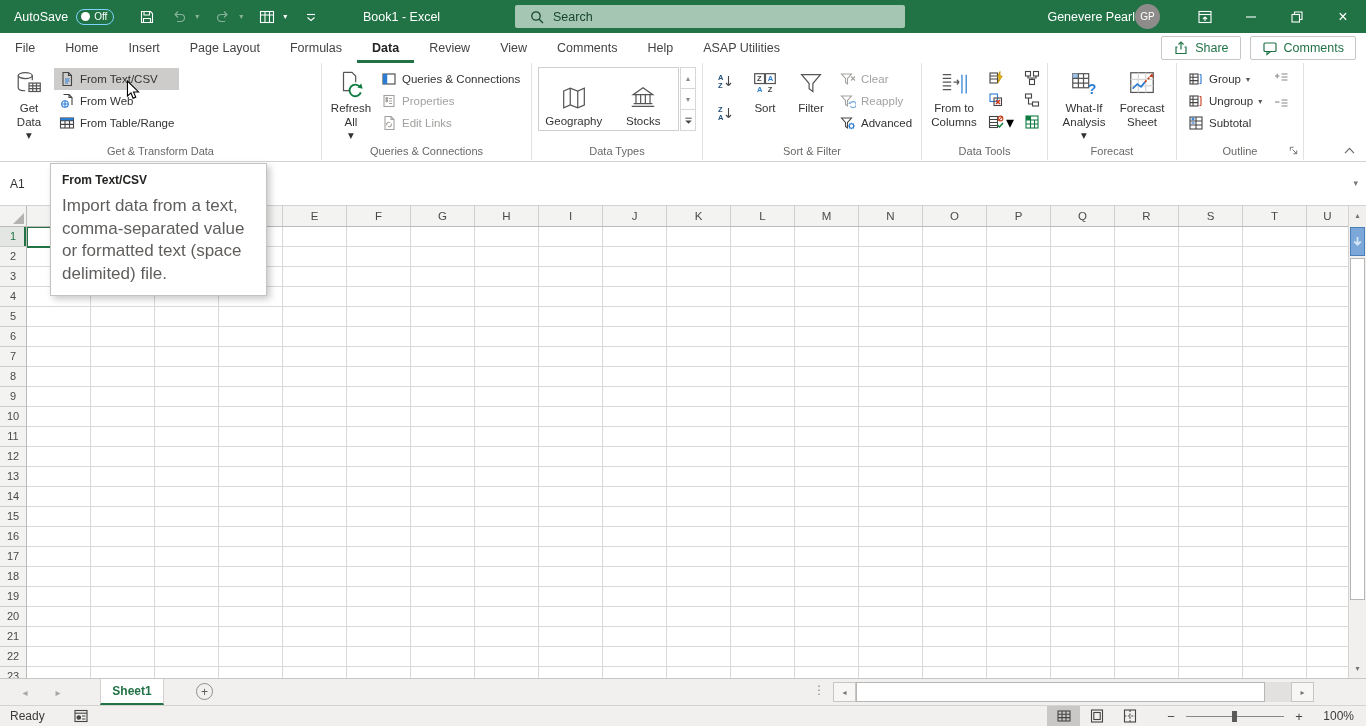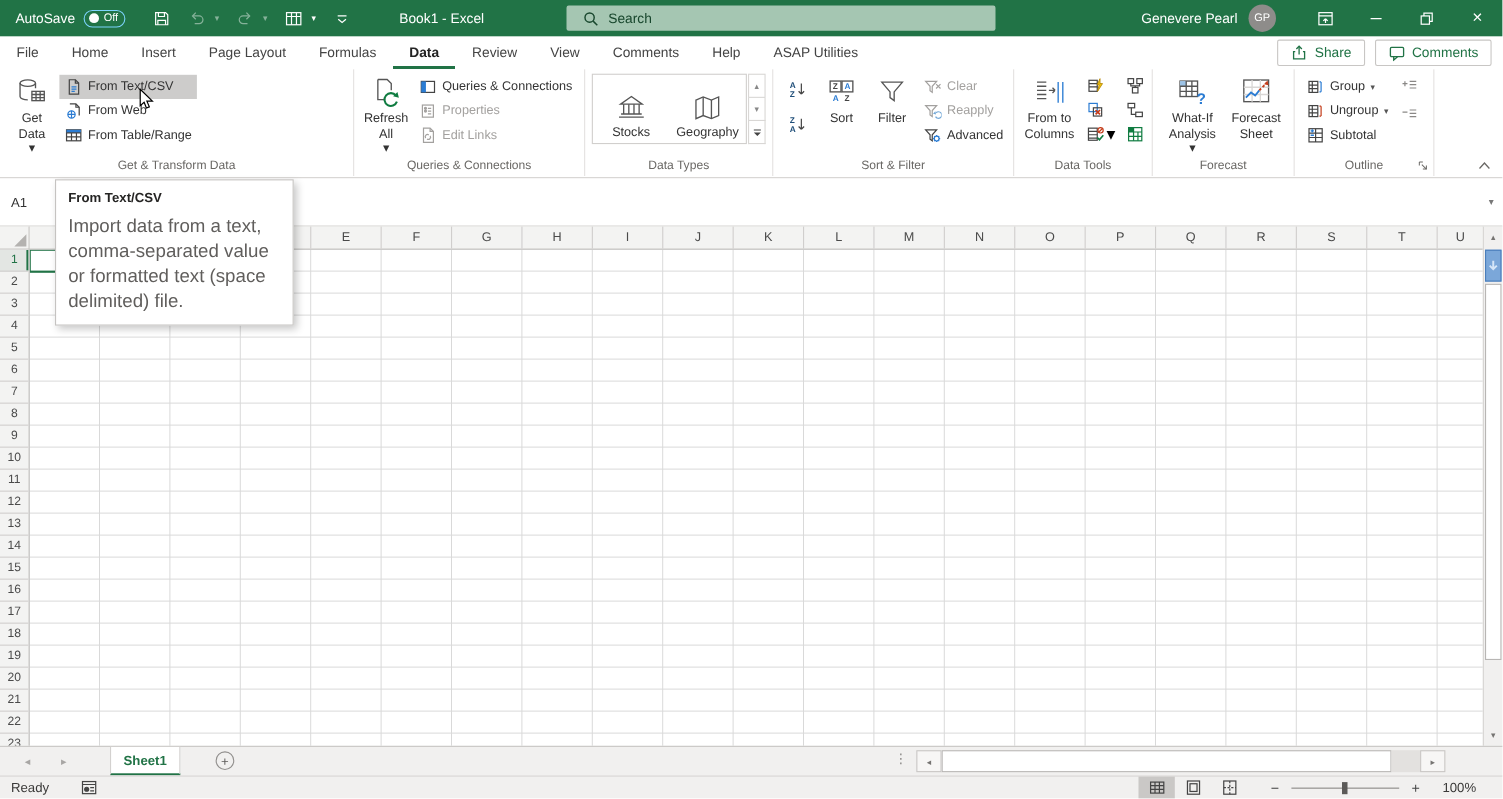--- a/index.html
+++ b/index.html
@@ -13,21 +13,21 @@
 .toggle{width:38px;height:16px;border:1px solid #7dd3fc;border-radius:9px;display:flex;align-items:center;padding:0 4px;gap:4px}
 .toggle .knob{width:9px;height:9px;border-radius:50%;background:#fff}
 .toggle .tstate{font-size:10px;color:#fff}
 .qat{display:flex;align-items:center;margin-left:22px;gap:10px}
 .qbtn{display:flex;align-items:center;justify-content:center;width:22px;height:24px}
 .qbtn.dim{opacity:.45}
 .chev{font-size:8px;line-height:1}
 .doc-title{position:absolute;left:363px;top:0;height:33px;display:flex;align-items:center;font-size:12.5px}
 .searchbox{position:absolute;left:515px;top:5px;width:390px;height:23px;background:#a5c6b2;border-radius:2px;display:flex;align-items:center;color:#17462c;font-size:12.5px;gap:8px;padding-left:14px}
 .tb-right{position:absolute;right:0;top:0;height:33px;display:flex;align-items:center}
-.username{font-size:12.5px;margin-right:10px}
+.username{font-size:12.5px;margin-right:0}
 .avatar{width:25px;height:25px;border-radius:50%;background:#8e8c8a;color:#fff;font-size:10px;display:flex;align-items:center;justify-content:center;margin-right:22px}
 .winbtn{width:46px;height:33px;display:flex;align-items:center;justify-content:center;color:#fff;font-size:15px}
 
 .tabrow{position:absolute;left:0;top:33px;width:1366px;height:30px;background:#fff;display:flex;align-items:center}
 .tabs{display:flex;height:100%}
 .tab{padding:0 15px;font-size:12.5px;color:#444;line-height:30px;white-space:nowrap}
 .tab.active{font-weight:bold;color:#242424;box-shadow:inset 0 -3px 0 #217346}
 .tr-right{position:absolute;right:10px;top:3px;display:flex;gap:9px}
 .pillbtn{display:flex;align-items:center;gap:6px;height:24px;padding:0 11px;border:1px solid #c8c6c4;border-radius:2px;background:#fff;color:#217346;font-size:12.5px}
 
@@ -91,21 +91,21 @@
 .statusbar{position:absolute;left:0;top:705px;width:1366px;height:21px;background:#f1f0ef;border-top:1px solid #d6d4d2;display:flex;align-items:center;z-index:10}
 .status-mode{font-size:12px;color:#3b3a39;margin-left:10px}
 .macrobtn{margin-left:28px;display:flex;align-items:center}
 .sb-right{position:absolute;right:0;top:0;height:20px;display:flex;align-items:center}
 .viewbtn{width:33px;height:20px;display:flex;align-items:center;justify-content:center}
 .viewbtn.active{background:#cac8c6}
 .zoomctl{display:flex;align-items:center;margin-left:14px}
 .zminus,.zplus{width:22px;text-align:center;color:#444;font-size:13px}
 .ztrack{width:98px;height:1px;background:#8a8886;position:relative;margin:0 4px}
 .zthumb{position:absolute;left:46px;top:-5px;width:5px;height:11px;background:#5c5a58}
-.zoomlabel{width:44px;text-align:right;font-size:12px;color:#3b3a39;margin-right:24px}
+.zoomlabel{width:44px;text-align:right;font-size:12px;color:#3b3a39;margin-right:12px}
 
 .cursor{position:absolute;left:126px;top:80px;z-index:70;pointer-events:none}
 </style>
 </head>
 <body>
 
 <div class="titlebar">
   <div class="tb-left">
     <div class="autosave">
       <span>AutoSave</span>
@@ -375,35 +375,35 @@
         </div>
     </div>
     <div class="grp-label">Queries &amp; Connections</div>
   </div>
 
   <div class="grp" style="left:532px;width:171px">
     <div class="gallery">
       <div class="galitem">
           <span class="bicon">
             <svg viewBox="0 0 32 32" width="30" height="30" fill="none" stroke="#555" stroke-width="1.3">
+              <path d="M5 8.5l7-3 8 3 7-3v18l-7 3-8-3-7 3z"></path>
+              <path d="M12 5.5v18M20 8.5v18"></path>
+            </svg>
+          </span>
+          <span>Geography</span>
+        </div>
+      <div class="galitem">
+          <span class="bicon">
+            <svg viewBox="0 0 32 32" width="30" height="30" fill="none" stroke="#555" stroke-width="1.3">
               <path d="M5.5 12.5h21L16 5z"></path>
               <path d="M8.5 12.5V22M13.5 12.5V22M18.5 12.5V22M23.5 12.5V22"></path>
               <path d="M6 22h20M4 25h24"></path>
             </svg>
           </span>
           <span>Stocks</span>
-        </div>
-      <div class="galitem">
-          <span class="bicon">
-            <svg viewBox="0 0 32 32" width="30" height="30" fill="none" stroke="#555" stroke-width="1.3">
-              <path d="M5 8.5l7-3 8 3 7-3v18l-7 3-8-3-7 3z"></path>
-              <path d="M12 5.5v18M20 8.5v18"></path>
-            </svg>
-          </span>
-          <span>Geography</span>
         </div>
     </div>
     <div class="galarrows">
       <div>
           <span>▴</span>
         </div>
       <div>
           <span>▾</span>
         </div>
       <div>

